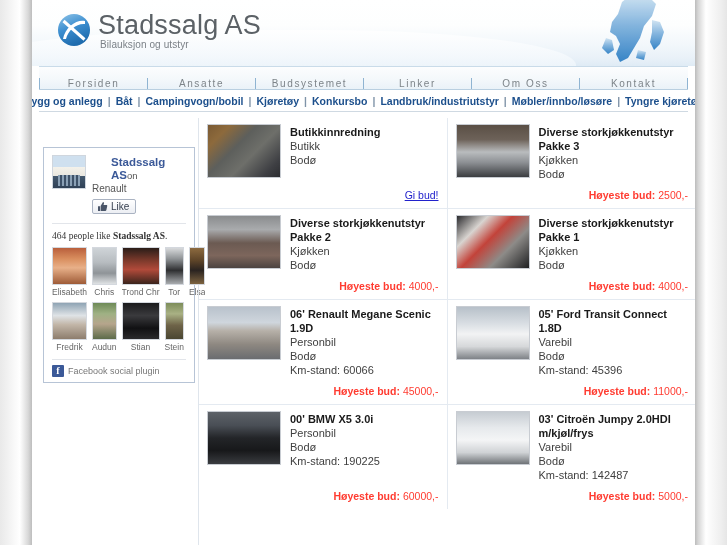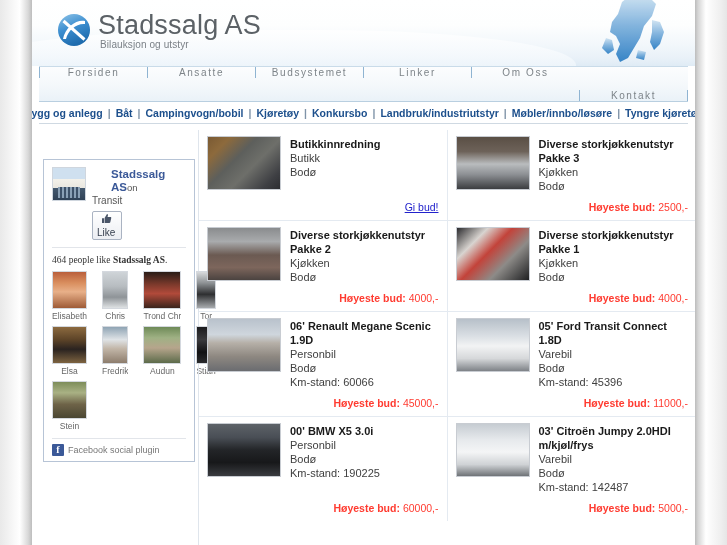--- a/index.html
+++ b/index.html
@@ -97,22 +97,22 @@
     font-size: 10px;
     color: #7b8187;
     letter-spacing: 0.1px;
     margin-top: -2px;
     margin-left: 2px;
   }
 
   
   .nav-main {
     display: flex;
-    height: 36px;
-    align-items: flex-start;
+    height: 24px;
+    align-items: flex-end;
     background: linear-gradient(to bottom, #fcfdfe 0%, #f4f8fb 55%, #eaf2f8 100%);
     border-top: 1px solid #c9dbe9;
     border-bottom: 1px solid #b9cfe0;
     margin: 0 8px;
   }
   .nav-main a {
     flex: 1 1 0;
     display: flex;
     align-items: center;
     justify-content: center;
@@ -212,39 +212,38 @@
     align-items: center;
     gap: 3px;
     margin-top: 4px;
     border: 1px solid #aab3c2;
     border-radius: 2px;
     background: linear-gradient(to bottom, #ffffff 0%, #eceef3 100%);
     padding: 1px 6px 1px 4px;
     font-size: 10px;
     color: #37404f;
     cursor: pointer;
-    flex-direction: column;
   }
   .thumb-icon { width: 11px; height: 11px; display: block; }
   .fb-divider {
     border-top: 1px solid #e2e5ea;
     margin: 7px 0 6px 0;
   }
   .fb-count {
     font-size: 9.5px;
     color: #333;
     line-height: 12px;
     margin-bottom: 5px;
     font-family: Liberation Serif, serif;
   }
   .fb-count b { font-weight: bold; }
   .fb-grid {
     display: grid;
-    grid-template-columns: repeat(4, 1fr);
-    gap: 4px 15px;
+    grid-template-columns: repeat(5, 1fr);
+    gap: 4px 5px;
   }
   .fb-cell { width: 100%; }
   .fb-face {
     width: 100%;
     height: 38px;
     border: 1px solid #d4d8de;
     background: #b9bec6;
     position: relative;
     overflow: hidden;
   }
@@ -440,21 +439,21 @@
 
     <div class="sidebar">
       <div class="fb-box">
 
         <div class="fb-head">
           <div class="fb-logo-thumb"></div>
           <div class="fb-head-text">
             <div class="fb-title">
               <span>Stadssalg AS</span><span class="on">on</span>
             </div>
-            <div class="fb-sub">Transit</div>
+            <div class="fb-sub">Renault</div>
             <div class="fb-like">
               <svg class="thumb-icon" viewBox="0 0 11 11">
                 <path d="M1 5.2 H3 V10 H1 Z" fill="#4a5568"></path>
                 <path d="M3.6 5 L6 1 C6.9 1 7.2 1.8 6.9 2.8 L6.5 4 H9.4 C10.1 4 10.4 4.6 10.2 5.2 L9.3 9.2 C9.2 9.8 8.8 10 8.3 10 H3.6 Z" fill="#4a5568"></path>
               </svg>
               <span>Like</span>
             </div>
           </div>
         </div>
 

